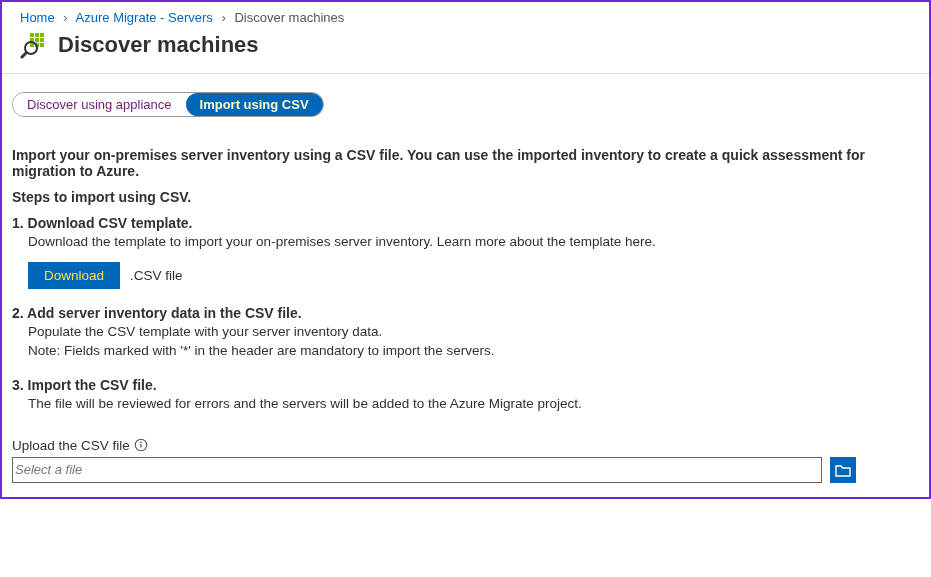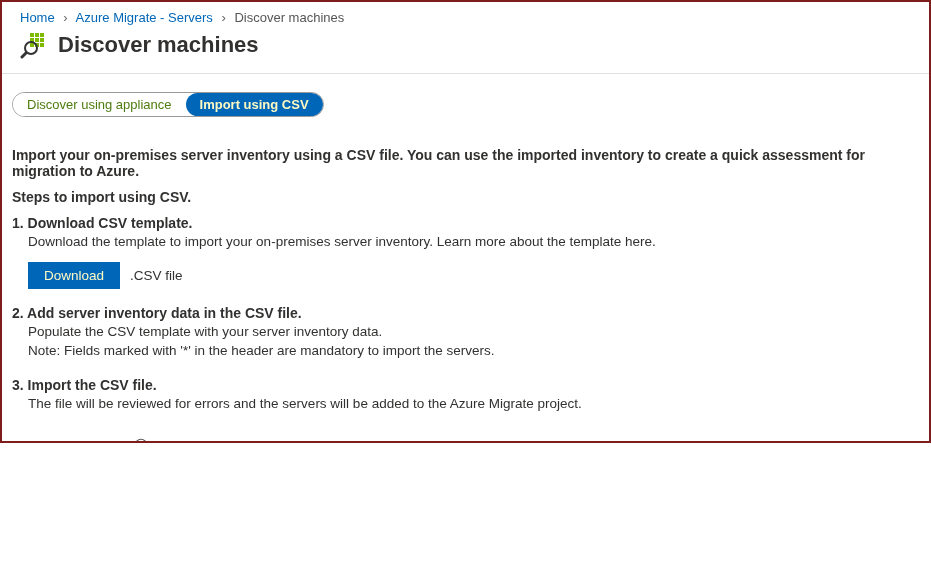--- a/index.html
+++ b/index.html
@@ -1,37 +1,37 @@
 <!DOCTYPE html>
 <html><head>
 <meta charset="utf-8">
 <style>
   * { box-sizing: border-box; margin: 0; padding: 0; }
   html, body { width: 931px; height: 577px; font-family: "Segoe UI", Arial, sans-serif; font-size: 13px; color: #323130; background: #fff; }
-  .frame { width: 931px; height: 443px; border: 2px solid #7f1d1d; position: relative; overflow: hidden; }
+  .frame { width: 931px; height: 499px; border: 2px solid #6d28d9; position: relative; overflow: hidden; }
   .breadcrumb { padding: 8px 18px 4px 18px; font-size: 13px; }
   .breadcrumb a { color: #0067b8; text-decoration: none; cursor: pointer; }
   .breadcrumb .sep { color: #666; margin: 0 5px; }
   .breadcrumb .current { color: #555; }
   .title-row { display: flex; align-items: center; padding: 2px 18px 14px 18px; border-bottom: 1px solid #e1dfdd; }
   .title-icon { width: 28px; height: 28px; margin-right: 10px; position: relative; }
   .title-text { font-size: 22px; font-weight: 600; color: #323130; }
   .content { padding: 18px 10px 10px 10px; }
   .pill-row { display: inline-flex; border: 1px solid #999; border-radius: 14px; overflow: hidden; margin-bottom: 20px; }
-  .pill { padding: 4px 14px; font-size: 13px; cursor: pointer; background: #fff; color: #4d7c0f; }
+  .pill { padding: 4px 14px; font-size: 13px; cursor: pointer; background: #fff; color: #701a75; }
   .pill.selected { background: #0067b8; color: #fef9c3; border-radius: 14px; font-weight: 600; }
   .intro { font-weight: 700; font-size: 14px; margin: 10px 0 10px 0; }
   .info-row { display: flex; align-items: flex-start; gap: 6px; margin-bottom: 16px; font-size: 13.5px; color: #323130; }
   .info-icon-svg { flex-shrink: 0; margin-top: 1px; }
   .steps-title { font-weight: 700; font-size: 14px; margin-bottom: 10px; }
   .step { margin-bottom: 16px; }
   .step-head { font-weight: 700; font-size: 14px; margin-bottom: 2px; }
   .step-body { font-size: 13.5px; margin-left: 16px; line-height: 1.4; }
   .download-row { display: flex; align-items: center; gap: 10px; margin: 10px 0 0 16px; }
-  .btn-primary { background: #0067b8; color: #fef9c3; border: none; padding: 6px 16px; font-size: 13.5px; cursor: pointer; }
+  .btn-primary { background: #0067b8; color: #fde047; border: none; padding: 6px 16px; font-size: 13.5px; cursor: pointer; }
   .btn-primary.big { padding: 19px 22px; }
   .csv-label { color: #323130; font-size: 13.5px; }
   .upload-section { margin-top: 24px; }
   .upload-label { font-size: 13.5px; margin-bottom: 4px; display: flex; align-items: center; gap: 4px; }
   .upload-row { display: flex; align-items: stretch; gap: 8px; }
   .file-input { flex: 0 0 810px; border: 1px solid #666; padding: 4px 2px; font-size: 13px; font-style: italic; color: #777; background: #fff; height: 26px; cursor: pointer; }
   .browse-btn { width: 26px; height: 26px; background: #0067b8; color: #fff; display: flex; align-items: center; justify-content: center; cursor: pointer; }
   .import-btn { margin-top: 14px; }
   .small-info { width: 14px; height: 14px; }
 </style>

